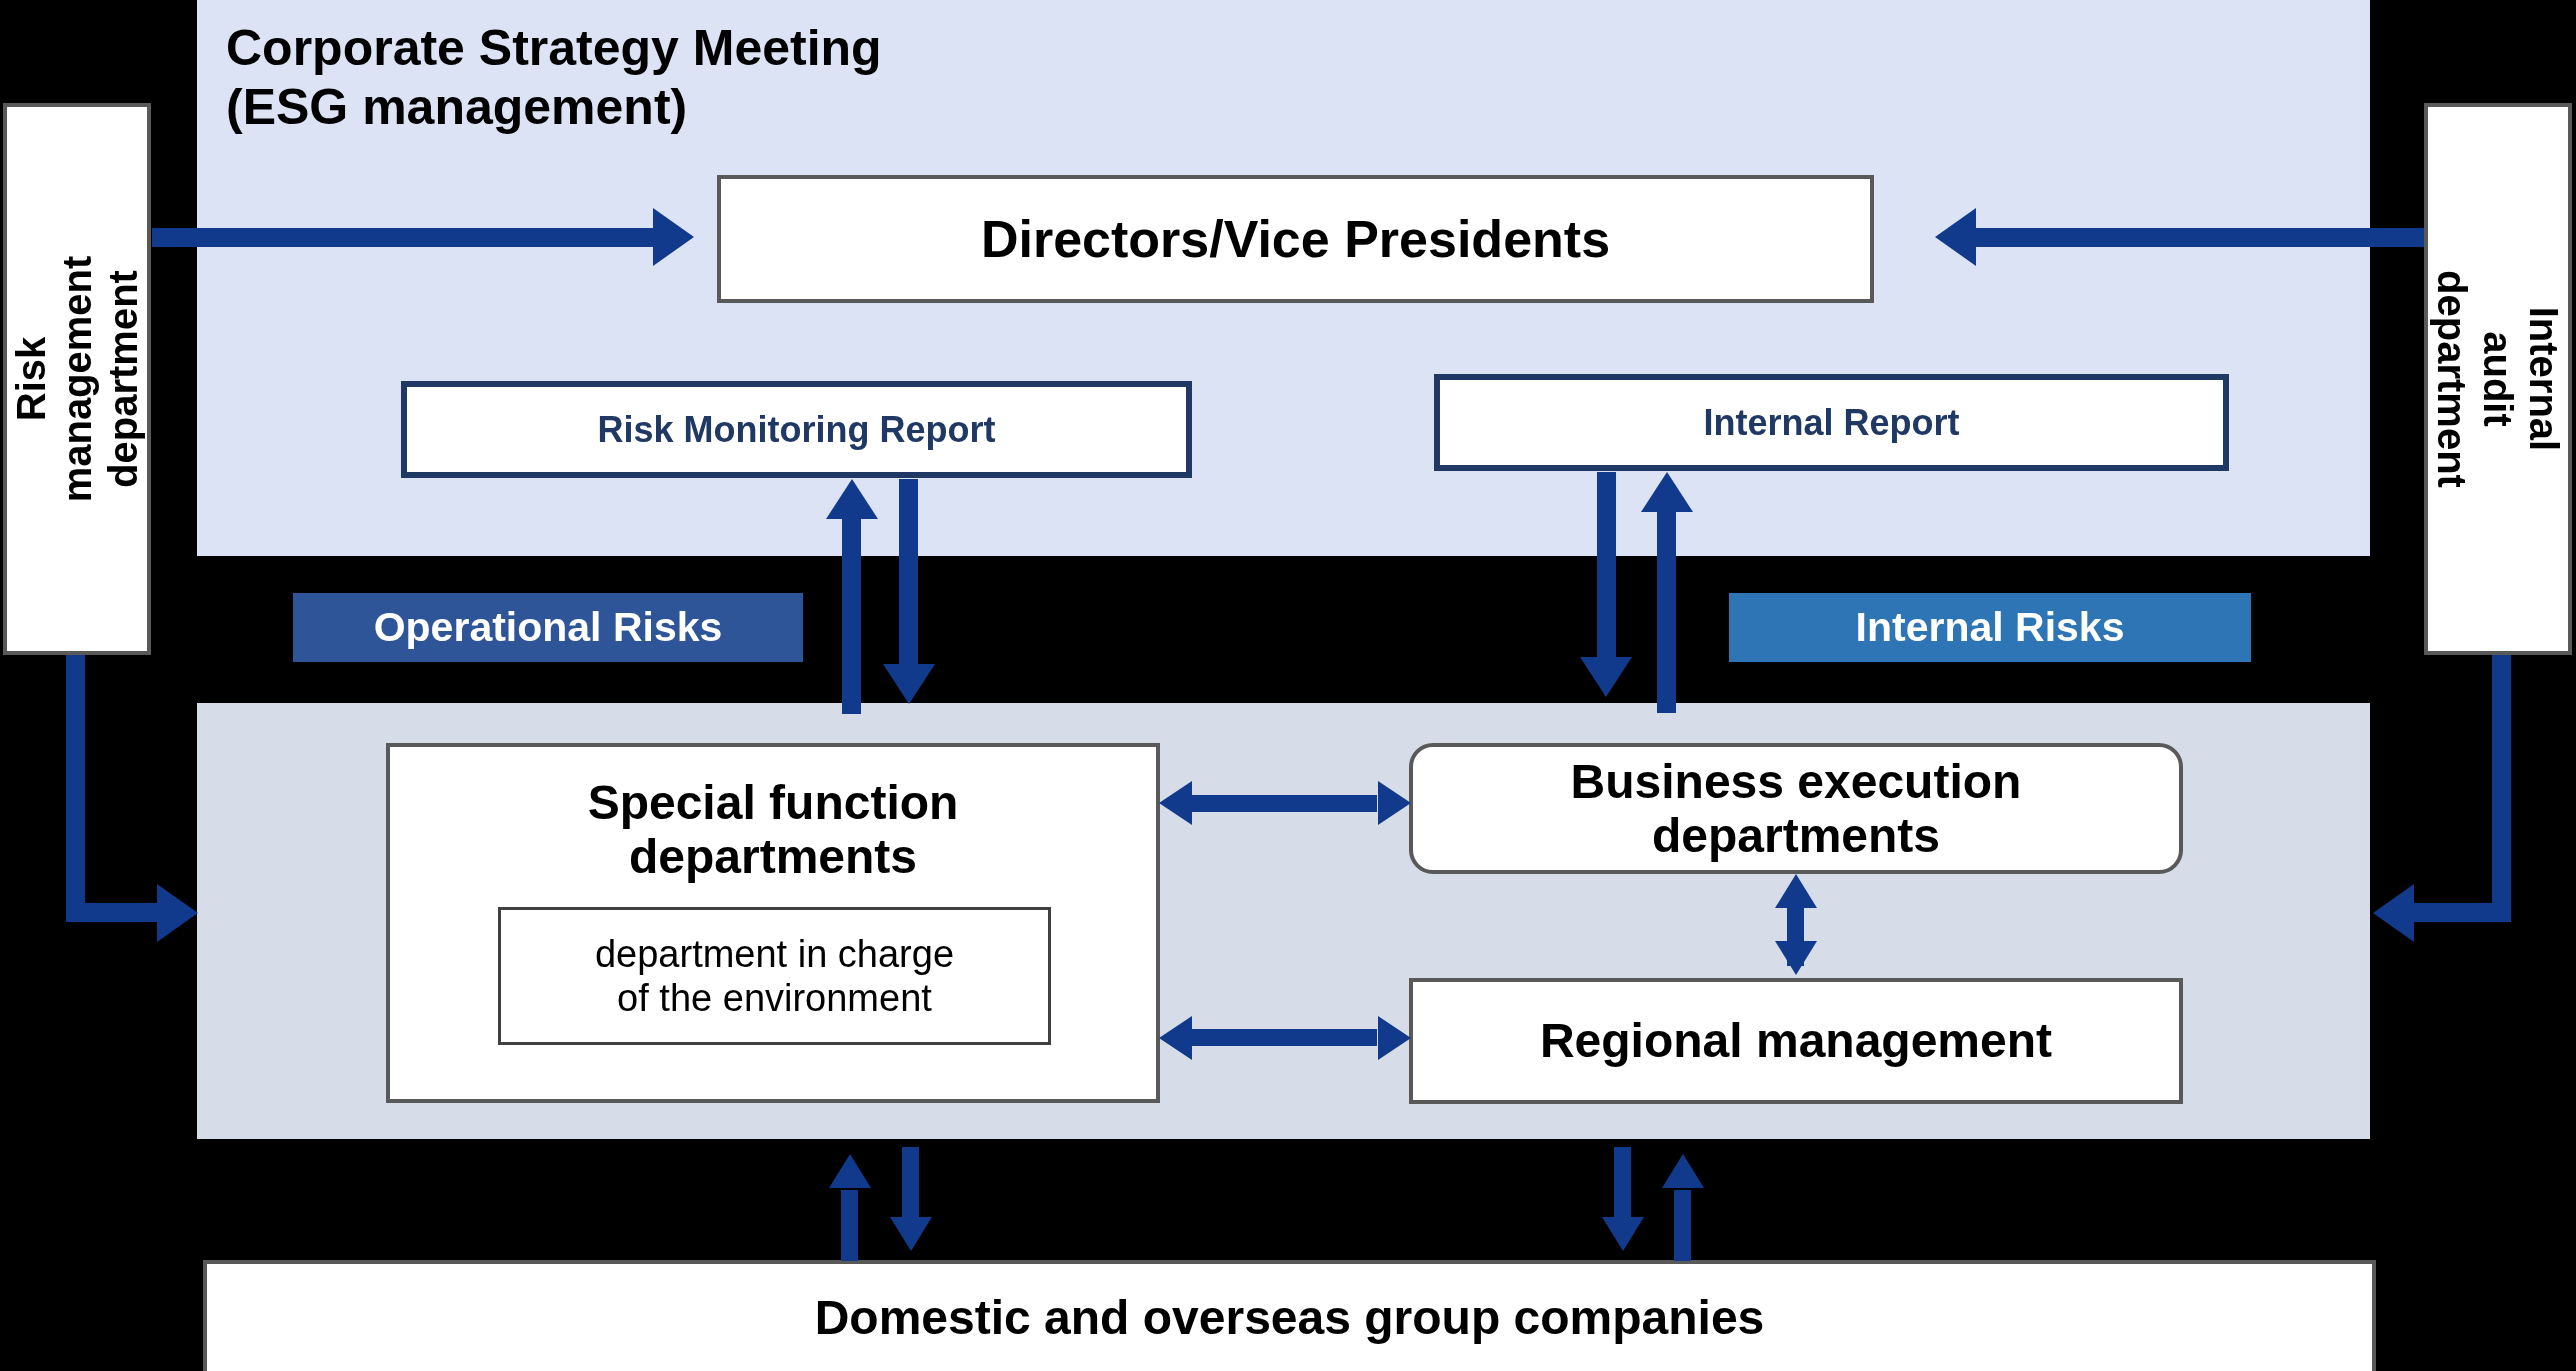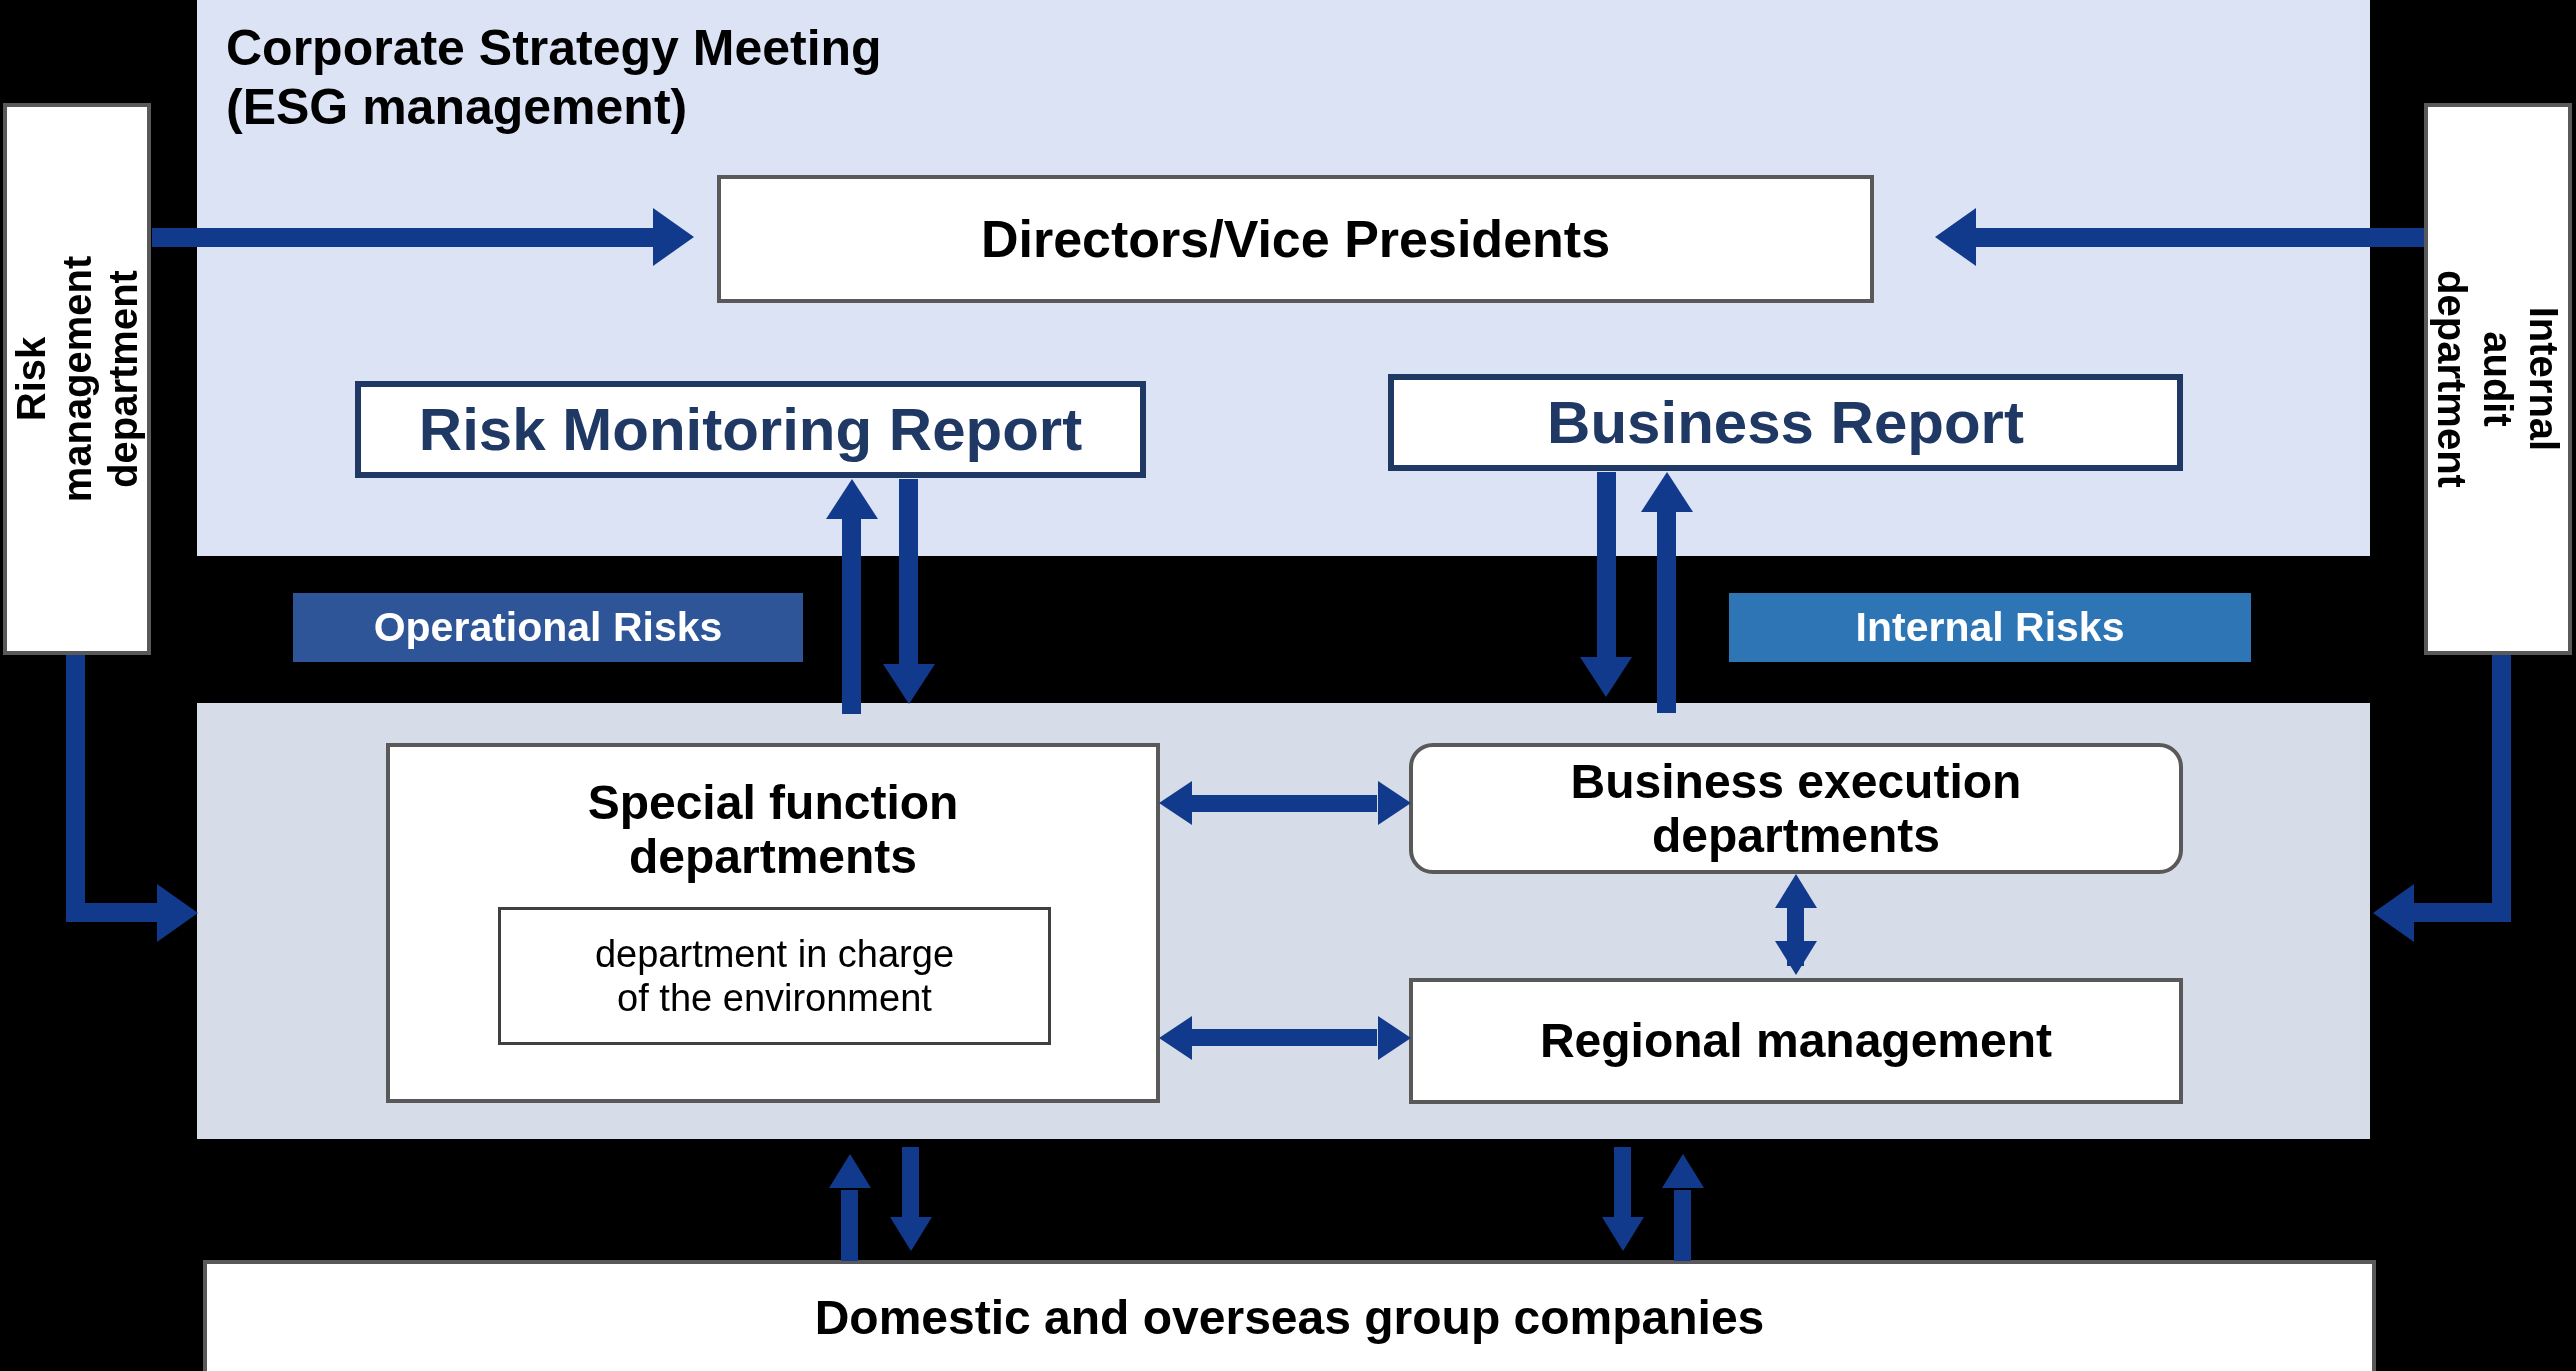--- a/index.html
+++ b/index.html
@@ -163,21 +163,21 @@
     top: 19px;
     font-size: 50px;
     font-weight: bold;
     color: #000000;
     white-space: pre-line;
     line-height: 1.18;
   }
 
   
   .fs-directors { font-size: 52px; }
-  .fs-report    { font-size: 60px; }
+  .fs-report    { font-size: 36px; margin-left: 46px; }
   .fs-main      { font-size: 48px; }
   .fs-bottom    { font-size: 48px; }
   .fs-inner     { font-size: 38px; font-weight: normal; }
 
   .inner-box {
     position: absolute;
     background: #ffffff;
     border: 3.4px solid #404040;
     box-sizing: border-box;
     display: flex;
@@ -219,21 +219,21 @@
   <div class="tri tri-right" style="left:653px; top:208px;"></div>
 
   <div class="h-line" style="left:1976px; top:228px; width:448px; height:19px;"></div>
   <div class="tri tri-left" style="left:1935px; top:208px;"></div>
 
   <div class="box-report fs-report" style="left:355px; top:381px; width:791px; height:97px;">
     <span>Risk Monitoring Report</span>
   </div>
 
   <div class="box-report fs-report" style="left:1388px; top:374px; width:795px; height:97px;">
-    <span>Business Report</span>
+    <span>Internal Report</span>
   </div>
 
   <div class="risk-tag" style="left:293px; top:593px; width:510px; height:69px; background:#2e5597;">
     <span>Operational Risks</span>
   </div>
 
   <div class="risk-tag" style="left:1729px; top:593px; width:522px; height:69px; background:#2e75b6;">
     <span>Internal Risks</span>
   </div>
 

